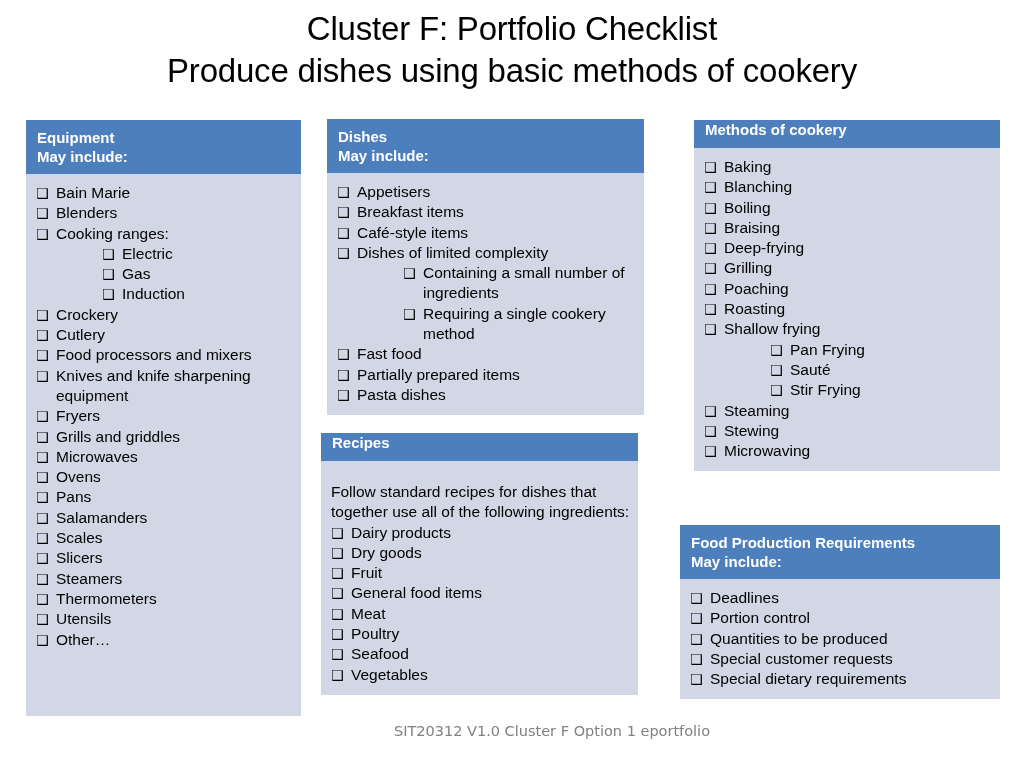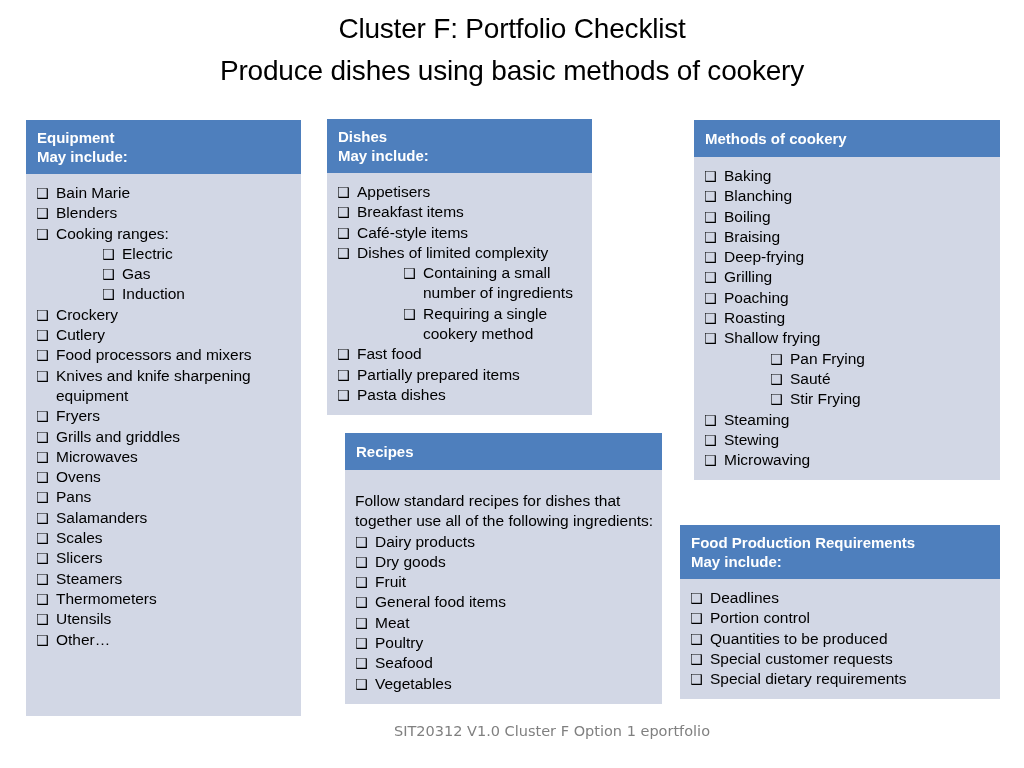--- a/index.html
+++ b/index.html
@@ -16,21 +16,21 @@
     color: #000000;
   }
 
   
   .slide-title {
     position: absolute;
     left: 0;
     top: 8px;
     width: 1024px;
     text-align: center;
-    font-size: 28px;
+    font-size: 33px;
     line-height: 42px;
     font-weight: 400;
     color: #000000;
     letter-spacing: -0.2px;
   }
   .slide-title .line { display: block; white-space: nowrap; }
 
   
   .panel { position: absolute; }
   .panel-header {
@@ -81,35 +81,35 @@
   .lead {
     margin: 12px 0 0 0;
     font-size: 15.5px;
     line-height: 20.3px;
   }
 
   
   #panel-equipment { left: 26px;  top: 120px; width: 275px; }
   #panel-equipment .panel-body { min-height: 542px; }
 
-  #panel-dishes    { left: 327px; top: 119px; width: 265px; }
+  #panel-dishes    { left: 327px; top: 119px; width: 317px; }
   #panel-dishes .panel-body { min-height: 224px; }
 
-  #panel-recipes   { left: 345px; top: 433px; width: 317px; }
+  #panel-recipes   { left: 321px; top: 433px; width: 317px; }
   #panel-recipes .panel-body { min-height: 222px; }
 
   #panel-methods   { left: 694px; top: 120px; width: 306px; }
   #panel-methods .panel-body { min-height: 315px; }
 
   #panel-fpr       { left: 680px; top: 525px; width: 320px; }
   #panel-fpr .panel-body { min-height: 119px; }
 
   
   #panel-methods .panel-header,
-  #panel-recipes .panel-header { padding-top: 9px; padding-bottom: 9px; }
+  #panel-recipes .panel-header { padding-top: 0; padding-bottom: 9px; }
 
   
   .footer {
     position: absolute;
     left: 0;
     top: 723px;
     width: 1024px;
     text-align: center;
     font-size: 14.5px;
     color: #808080;

